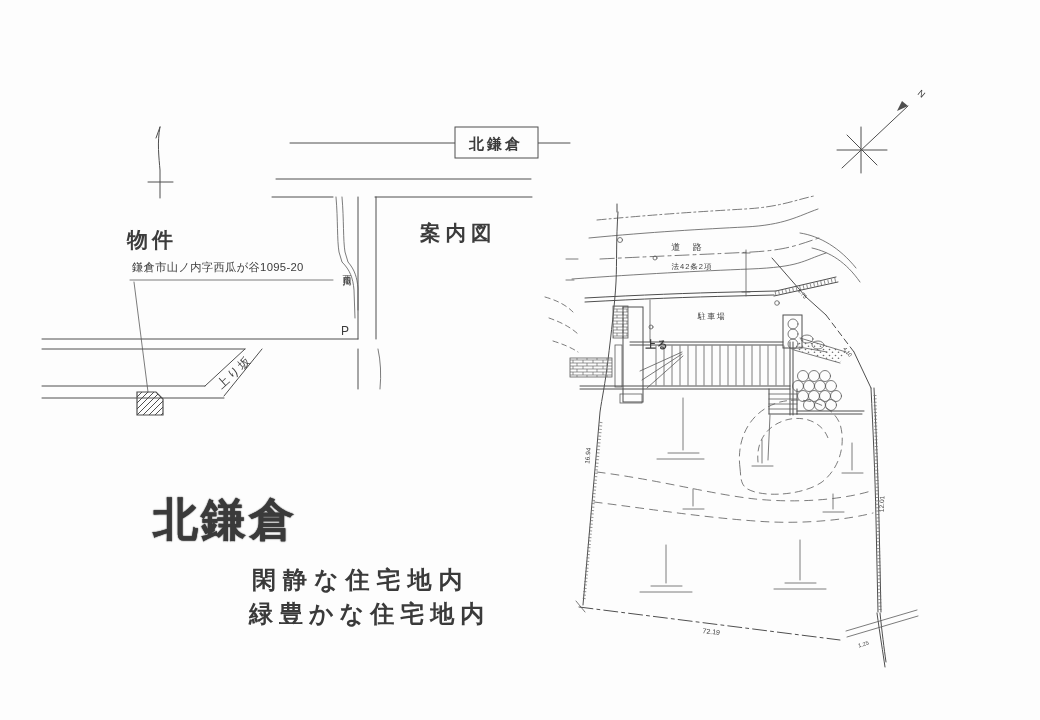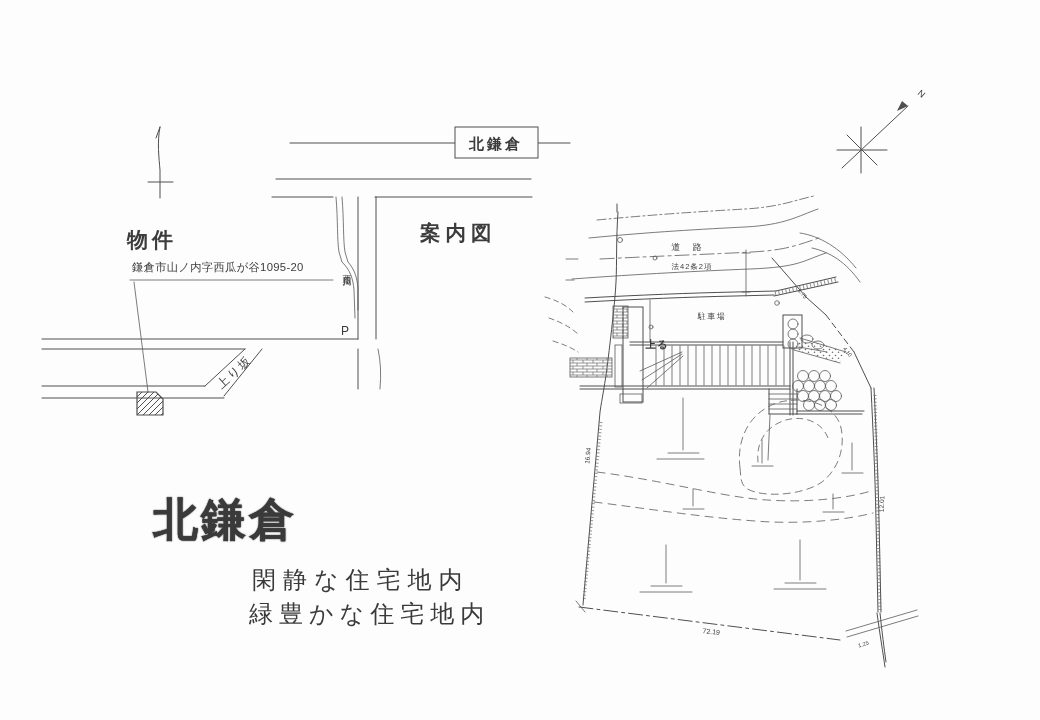--- a/index.html
+++ b/index.html
@@ -8,22 +8,22 @@
   svg{position:absolute;left:0;top:0;}
   .ln{fill:none;stroke:#4f4f4f;stroke-width:1;stroke-linecap:round;stroke-linejoin:round;}
   .ln2{fill:none;stroke:#5a5a5a;stroke-width:.8;stroke-linecap:round;}
   .tex{fill:none;stroke:#6a6a6a;stroke-width:4;stroke-dasharray:1 2.6;opacity:.75;}
   .tex3{fill:none;stroke:#6a6a6a;stroke-width:3;stroke-dasharray:1 2.4;opacity:.7;}
   .t{fill:#3c3c3c;stroke:none;font-family:"Liberation Sans","DejaVu Sans",sans-serif;}
   .tb{font-weight:bold;}
   .headline{position:absolute;color:#3a3a3a;white-space:nowrap;}
   #hl-title{left:153px;top:490px;font-size:45px;font-weight:900;letter-spacing:3px;
             text-shadow:0 0 1.2px #3a3a3a,0 0 1.2px #3a3a3a;}
-  #hl-sub1{left:252px;top:564px;font-size:24px;font-weight:400;letter-spacing:7px;}
-  #hl-sub2{left:249px;top:598px;font-size:24px;font-weight:400;letter-spacing:6px;}
+  #hl-sub1{left:252px;top:564px;font-size:24px;font-weight:700;letter-spacing:7px;}
+  #hl-sub2{left:249px;top:598px;font-size:24px;font-weight:700;letter-spacing:6px;}
 </style>
 </head>
 <body>
 
 <div id="page">
 
 <svg width="1040" height="720" viewBox="0 0 1040 720">
   <defs>
     <pattern id="diagHatch" width="6" height="6" patternUnits="userSpaceOnUse">
       <path d="M0 6L6 0M-1 1L1 -1M5 7L7 5" stroke="#4f4f4f" stroke-width="1" fill="none"></path>

